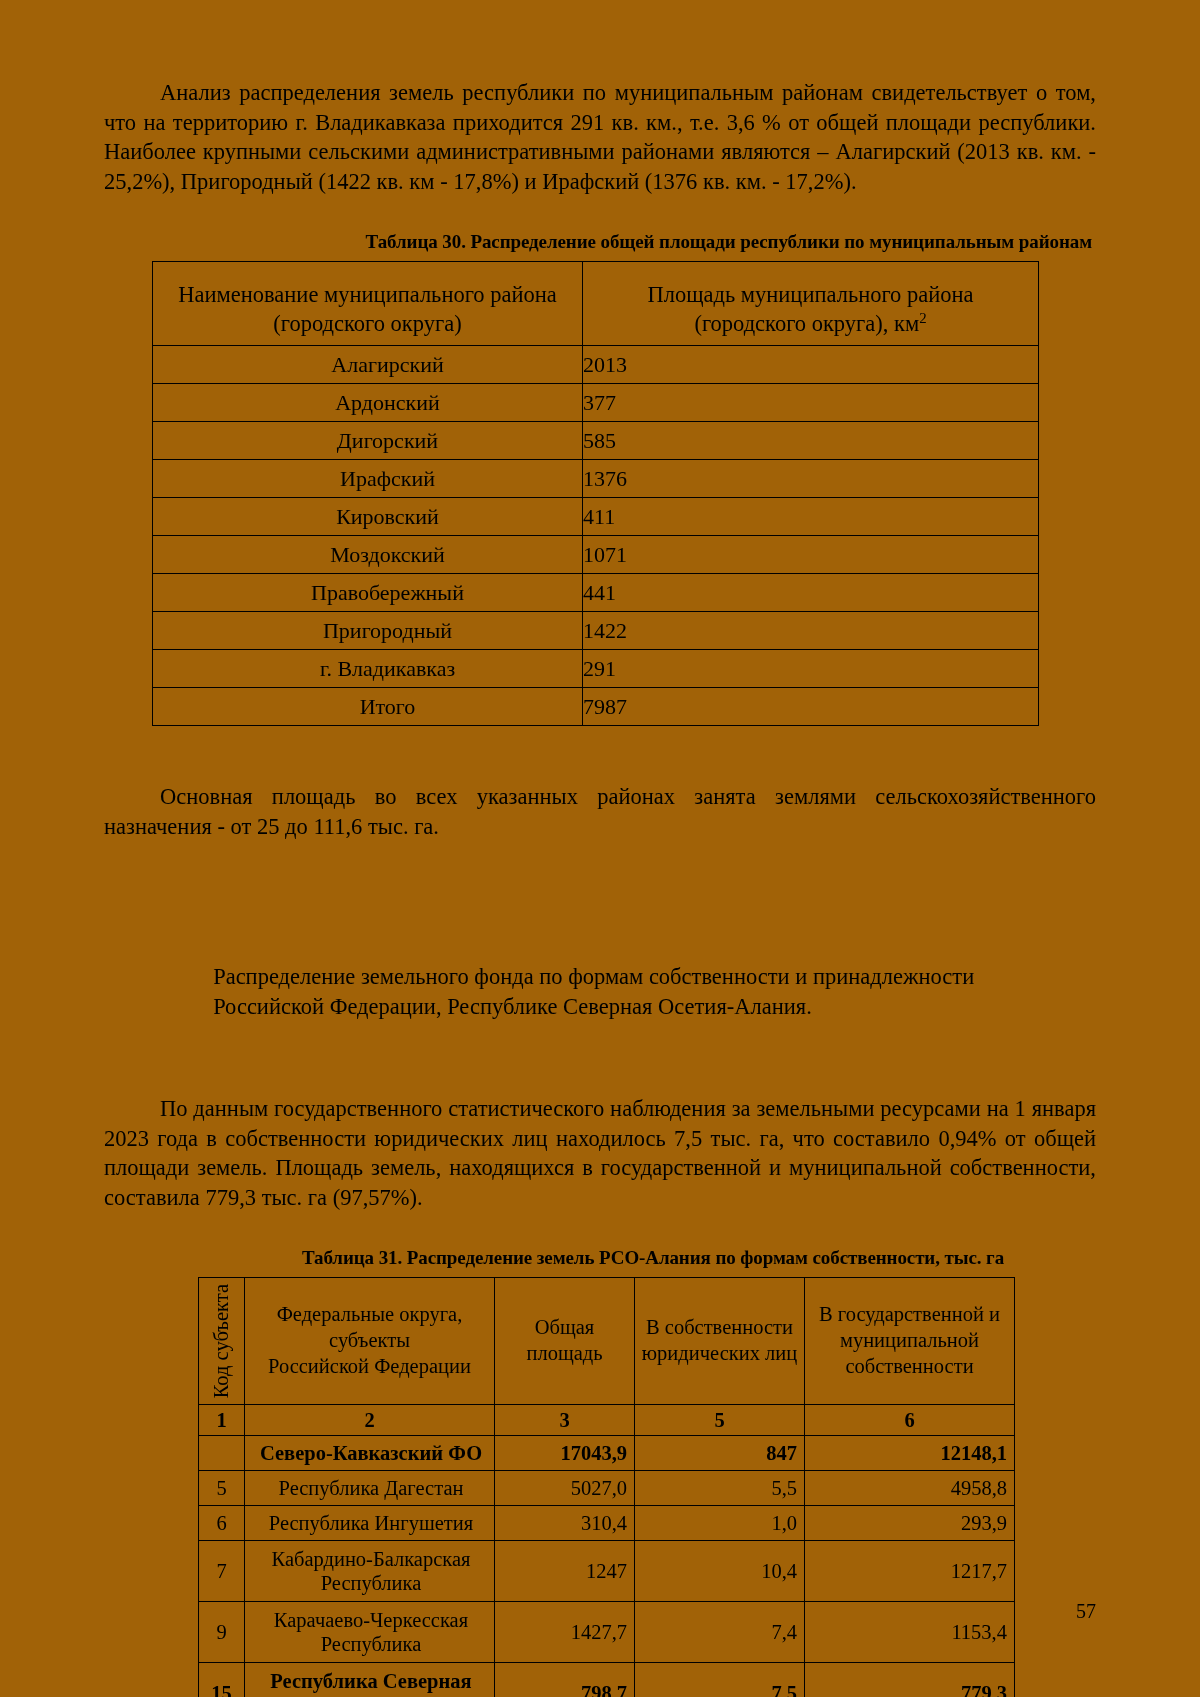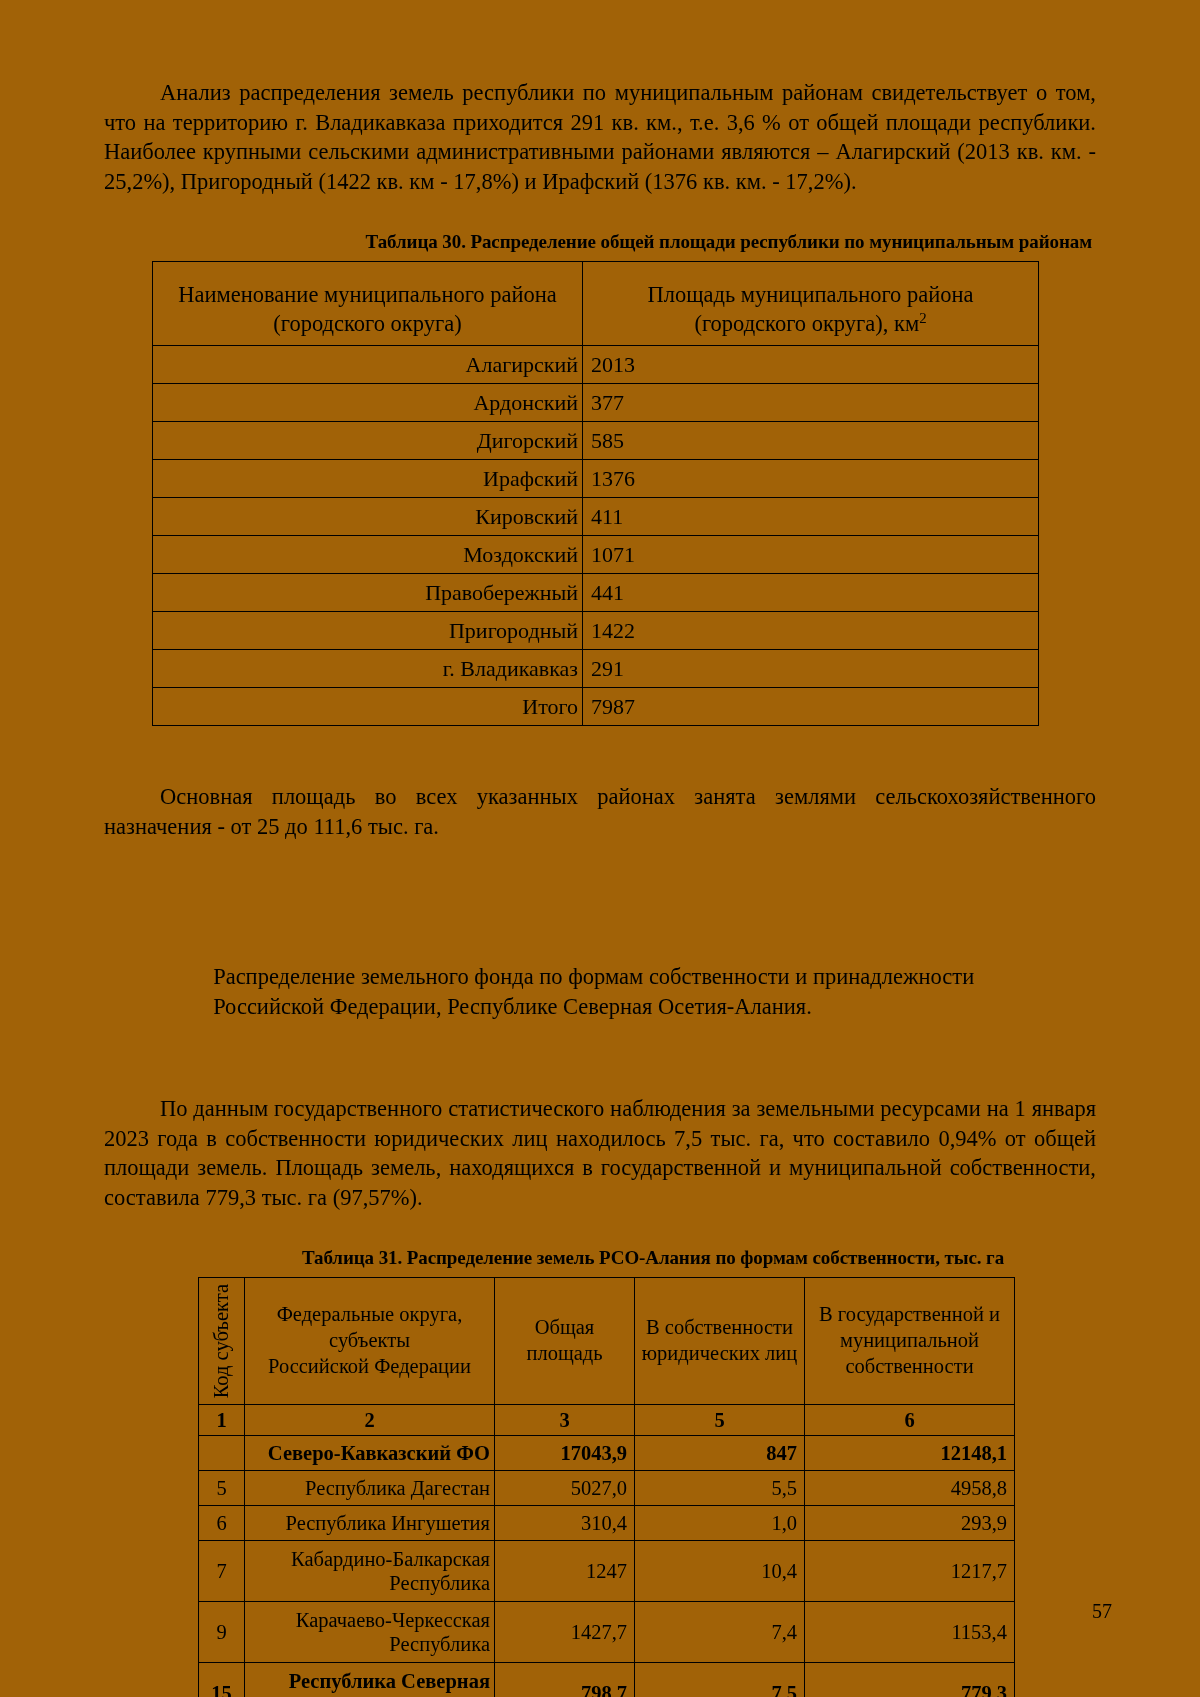--- a/index.html
+++ b/index.html
@@ -68,28 +68,28 @@
     width: 886px;
     margin: 0 auto 0 48px;
   }
   .t30 .hd {
     text-align: center;
     padding: 19px 6px 7px 6px;
     line-height: 1.28;
     font-size: 22.5px;
   }
   .t30 .name-cell {
-    text-align: right;
+    text-align: center;
     padding-left: 44px;
     height: 35px;
     line-height: 1.1;
   }
   .t30 .val-cell {
     text-align: left;
-    padding-left: 8px;
+    padding-left: 0;
     height: 35px;
     line-height: 1.1;
   }
   sup { font-size: 0.66em; vertical-align: super; line-height: 0; }
 
   
   .t31w {
     width: 816px;
     margin: 0 auto 0 94px;
   }
@@ -114,38 +114,38 @@
     font-size: 20.5px;
   }
   .t31w .numrow td {
     text-align: center;
     font-weight: bold;
     font-size: 20.5px;
     padding: 2px 4px;
     height: 26px;
   }
   .t31w .subj {
-    text-align: right;
+    text-align: center;
     padding-left: 7px;
     line-height: 1.18;
   }
   .t31w .num {
     text-align: right;
     padding-right: 7px;
   }
   .t31w .code {
     text-align: center;
   }
   .t31w tr.bold td { font-weight: bold; }
   .t31w tr.r1 td { height: 32px; }
   .t31w tr.r2 td { height: 58px; }
 
   .page-number {
     position: absolute;
-    right: 88px;
+    right: 104px;
     bottom: 74px;
     font-size: 20px;
   }
 </style>
 </head>
 <body>
 
 <div class="page">
 
   <p class="body-text">Анализ распределения земель республики по муниципальным районам свидетельствует о том, что на территорию г. Владикавказа приходится 291 кв. км., т.е. 3,6 % от общей площади республики. Наиболее крупными сельскими административными районами являются – Алагирский (2013 кв. км. - 25,2%), Пригородный (1422 кв. км - 17,8%) и Ирафский (1376 кв. км. - 17,2%).</p>

